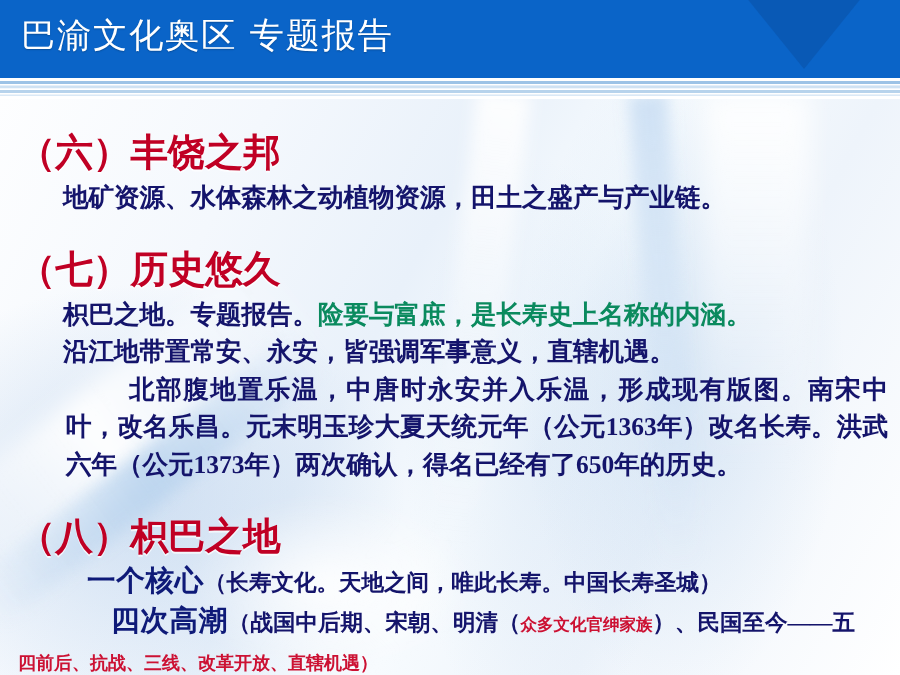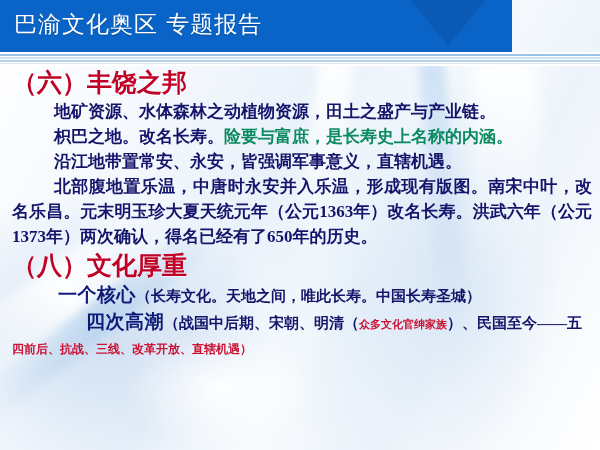--- a/index.html
+++ b/index.html
@@ -69,21 +69,21 @@
     left: 120px; top: 330px;
     width: 200px; height: 120px;
     background: radial-gradient(ellipse at center, rgba(255,255,255,0.9) 0%, rgba(255,255,255,0) 70%);
     filter: blur(6px);
   }
 
   
   #banner {
     position: absolute;
     left: 0; top: 0;
-    width: 512px; height: 52px;
+    width: 600px; height: 52px;
     background: #0a64c8;
     overflow: hidden;
   }
   #banner-triangle {
     position: absolute;
     right: 22px; top: -6px;
     width: 0; height: 0;
     border-left: 42px solid transparent;
     border-right: 42px solid transparent;
     border-top: 52px solid rgba(10,82,170,0.62);
@@ -116,39 +116,40 @@
   }
 
   .section-heading {
     color: #c00024;
     font-size: 25px;
     line-height: 33px;
     font-weight: bold;
     padding-left: 12px;
     white-space: nowrap;
     text-shadow: 0 1px 0 rgba(255,255,255,0.7);
+    margin-top: 20px;
   }
 
   .body-line {
     color: #14146b;
     font-size: 17px;
     line-height: 25px;
-    padding-left: 12px;
     font-weight: bold;
   }
   .body-line.indent { text-indent: 42px; }
 
   .para {
     color: #14146b;
     font-size: 17px;
     line-height: 25px;
     padding: 0 8px 0 12px;
     text-indent: 42px;
     font-weight: bold;
     text-align: justify;
+    margin-left: 32px;
   }
 
   .hl-green { color: #0a8a5e; }
 
   
   .bullet-row {
     padding-left: 58px;
     line-height: 25px;
     white-space: nowrap;
   }
@@ -161,21 +162,20 @@
   .bullet-detail {
     color: #14146b;
     font-size: 15px;
     font-weight: bold;
   }
   .bullet-row.wrap {
     white-space: normal;
     padding-left: 74px;
     padding-right: 6px;
     text-indent: 0;
-    text-align: center;
   }
   .inline-red {
     color: #cc1133;
     font-size: 11px;
     font-weight: bold;
   }
   .wrap-tail {
     padding-left: 12px;
     color: #cc1133;
     font-size: 12px;
@@ -210,25 +210,26 @@
     <div class="stripe" style="height:1px;background:#ffffff;"></div>
     <div class="stripe" style="height:1px;background:#dbe9f6;"></div>
     <div class="stripe" style="height:2px;background:#ffffff;"></div>
   </div>
 
   <div id="content">
 
     <div class="section-heading">（六）丰饶之邦</div>
     <div class="body-line indent">地矿资源、水体森林之动植物资源，田土之盛产与产业链。</div>
 
-    <div class="body-line indent"><span>枳巴之地。改名长寿。</span><span class="hl-green">险要与富庶，是长寿史上名称的内涵。</span></div>
+    <div class="section-heading">（七）历史悠久</div>
+    <div class="body-line indent"><span>枳巴之地。专题报告。</span><span class="hl-green">险要与富庶，是长寿史上名称的内涵。</span></div>
     <div class="body-line indent">沿江地带置常安、永安，皆强调军事意义，直辖机遇。</div>
     <div class="para">北部腹地置乐温，中唐时永安并入乐温，形成现有版图。南宋中叶，改名乐昌。元末明玉珍大夏天统元年（公元1363年）改名长寿。洪武六年（公元1373年）两次确认，得名已经有了650年的历史。</div>
 
-    <div class="section-heading">（八）文化厚重</div>
+    <div class="section-heading">（八）枳巴之地</div>
 
     <div class="bullet-row">
       <span class="bullet-key">一个核心</span><span class="bullet-detail">（长寿文化。天地之间，唯此长寿。中国长寿圣城）</span>
     </div>
 
 
 
     <div class="bullet-row wrap">
       <span class="bullet-key">四次高潮</span><span class="bullet-detail">（战国中后期、宋朝、明清（</span><span class="inline-red">众多文化官绅家族</span><span class="bullet-detail">）、民国至今——五</span>
     </div>

